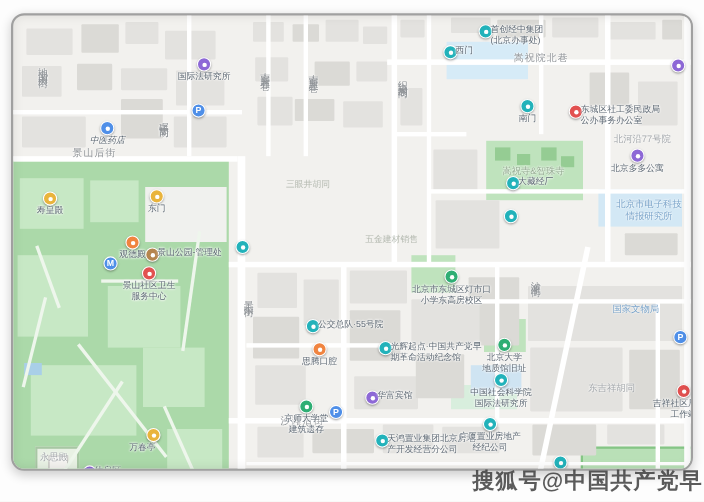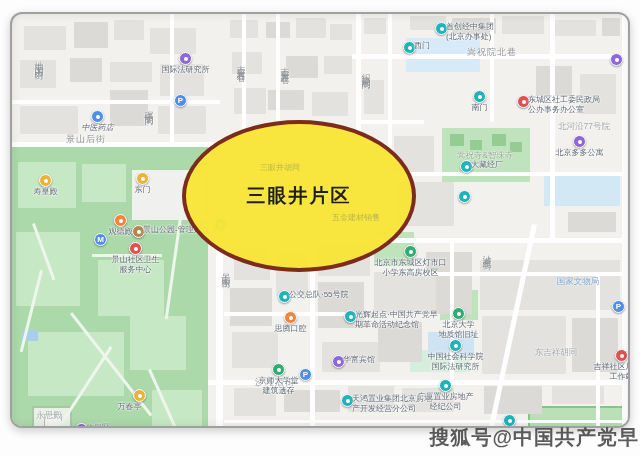--- a/index.html
+++ b/index.html
@@ -153,20 +153,22 @@
       <div class="street v" style="left: 266px; top: 46px;">吉安所左巷</div>
       <div class="street v" style="left: 130px; top: 90px;">碾子胡同</div>
       <div class="street v" style="left: 347px; top: 52px;">织染局胡同</div>
       <div class="street" style="left: 455px; top: 32px;">嵩祝院北巷</div>
       <div class="street v" style="left: 207px; top: 252px;">景山东街</div>
       <div class="street v" style="left: 616px; top: 88px;">北河沿大街</div>
       <div class="street v" style="left: 616px; top: 350px;">北河沿大街</div>
       <div class="street v" style="left: 468px; top: 234px;">沙滩北街</div>
       <div class="street" style="left: 243px; top: 362px;">沙滩后街</div>
       <div class="area blue" style="left: 534px; top: 262px; width: 64px;">国家文物局</div>
+      <div class="area blue" style="left: 540px; top: 166px; width: 76px;">北京市电子科技
+情报研究所</div>
       <div class="area green" style="left: 438px; top: 136px; width: 70px;">嵩祝寺&amp;智珠寺</div>
       <div class="area gray" style="left: 541px; top: 107px; width: 62px;">北河沿77号院</div>
       <div class="area gray" style="left: 516px; top: 333px; width: 56px;">东吉祥胡同</div>
       <div class="area gray" style="left: 22px; top: 396px; width: 30px;">永思殿</div>
     </div>
   <div class="layer" id="pois">
       <div class="poi" style="left: 167px; top: 38px;">
         <span class="dot t-purple plain"></span>
         <span class="plabel lp-b" style="width: 54px;">国际法研究所</span>
       </div>
@@ -309,22 +311,19 @@
       <div class="poi" style="left: 446px; top: 176px;">
         <span class="dot t-teal plain"></span>
         <span class="plabel lp-b"></span>
       </div>
       <div class="poi" style="left: 598px; top: 39px;">
         <span class="dot t-purple plain"></span>
         <span class="plabel lp-b"></span>
       </div>
     </div>
 
-  <div class="ellipse">
-    <span class="ellipse-label">三眼井片区</span>
-  </div>
   <div class="layer" id="ghosts">
       <div class="ghost" style="left: 248px; top: 148px;">三眼井胡同</div>
       <div class="ghost" style="left: 320px; top: 198px;">五金建材销售</div>
     </div>
 </div>
 
 <div class="watermark">搜狐号@中国共产党早</div>
 
 </body></html>

